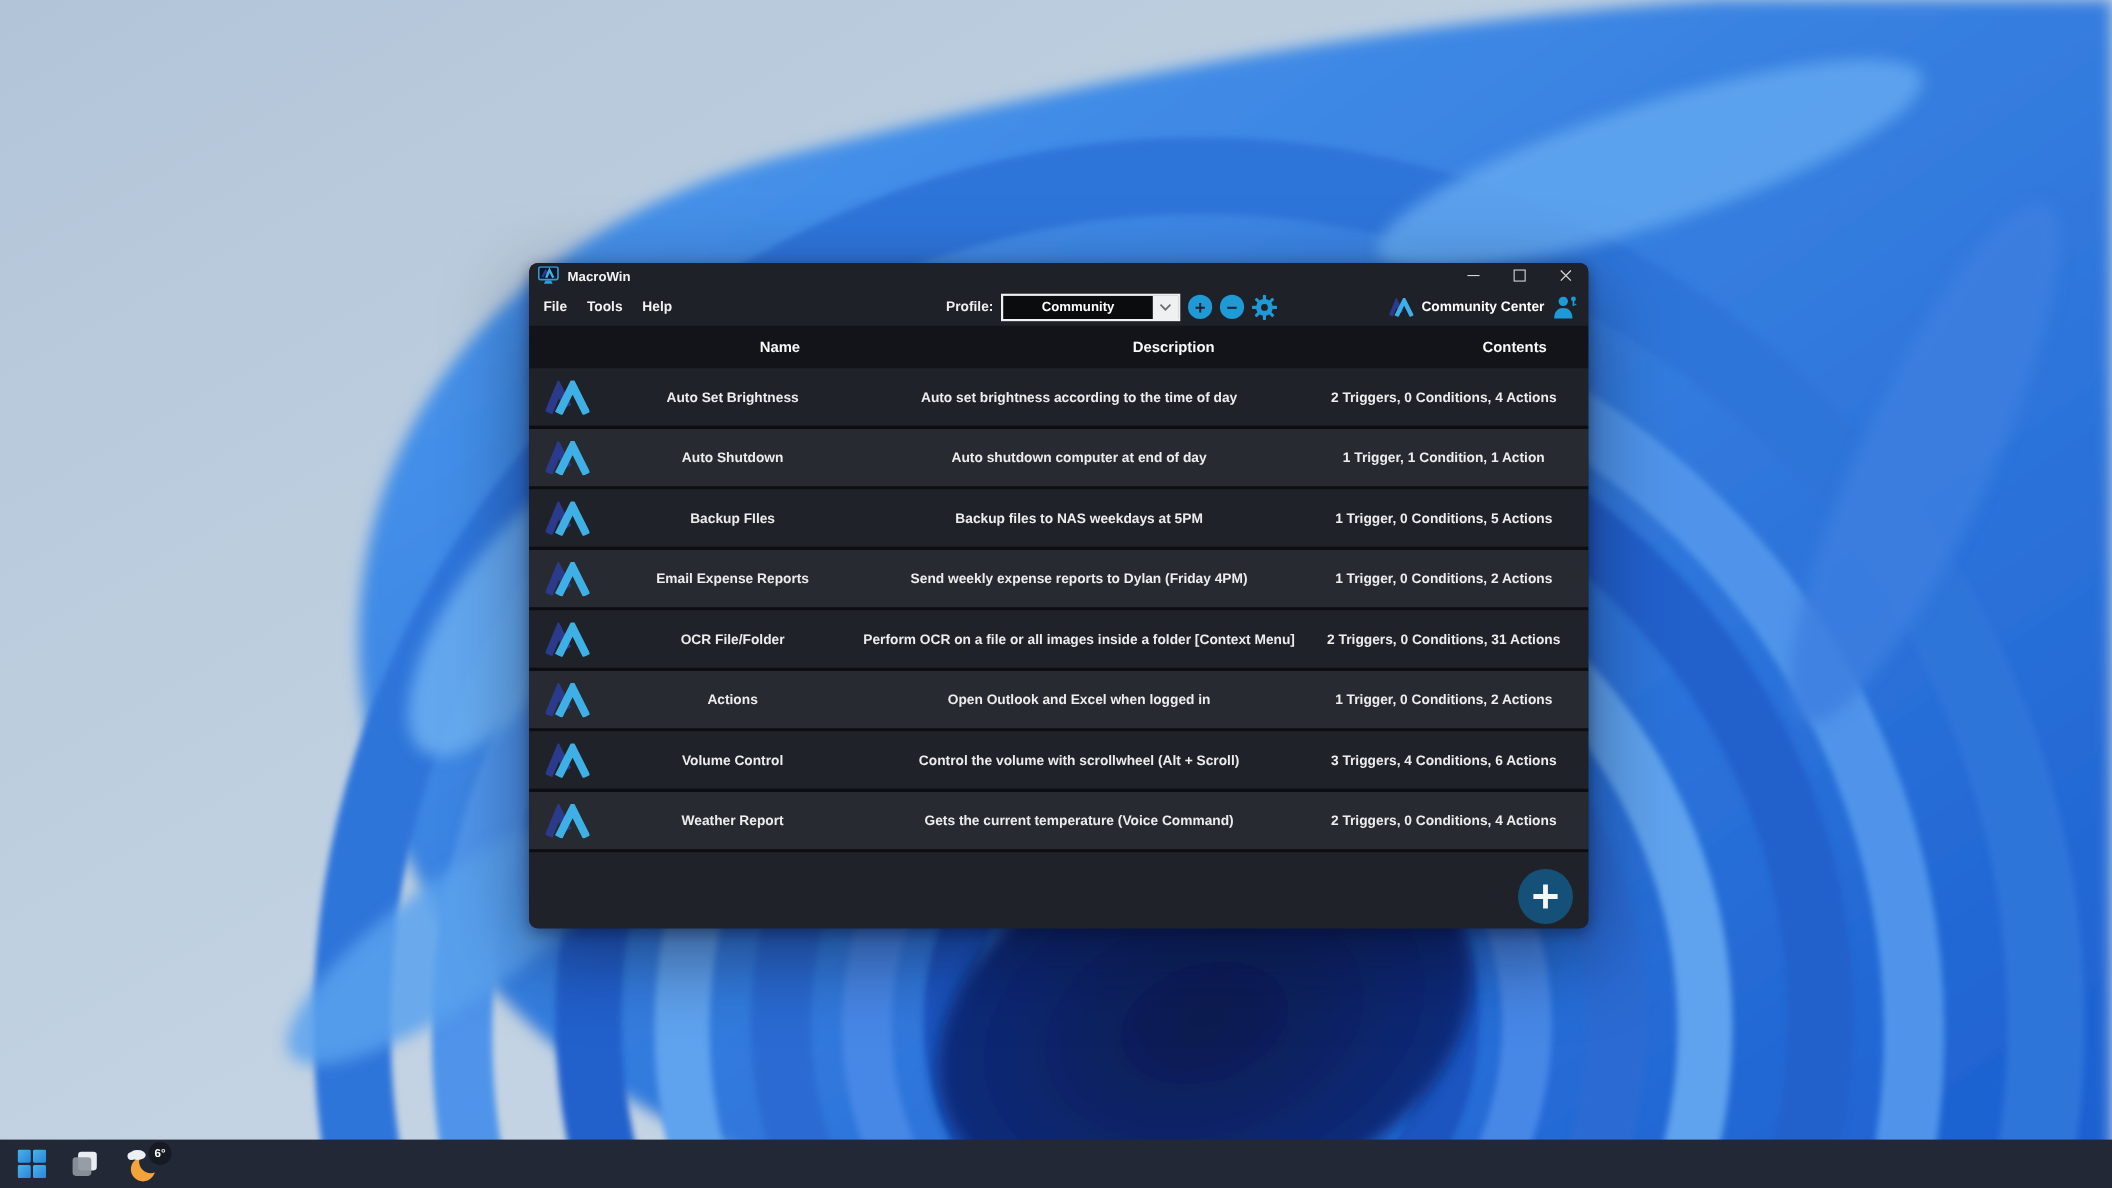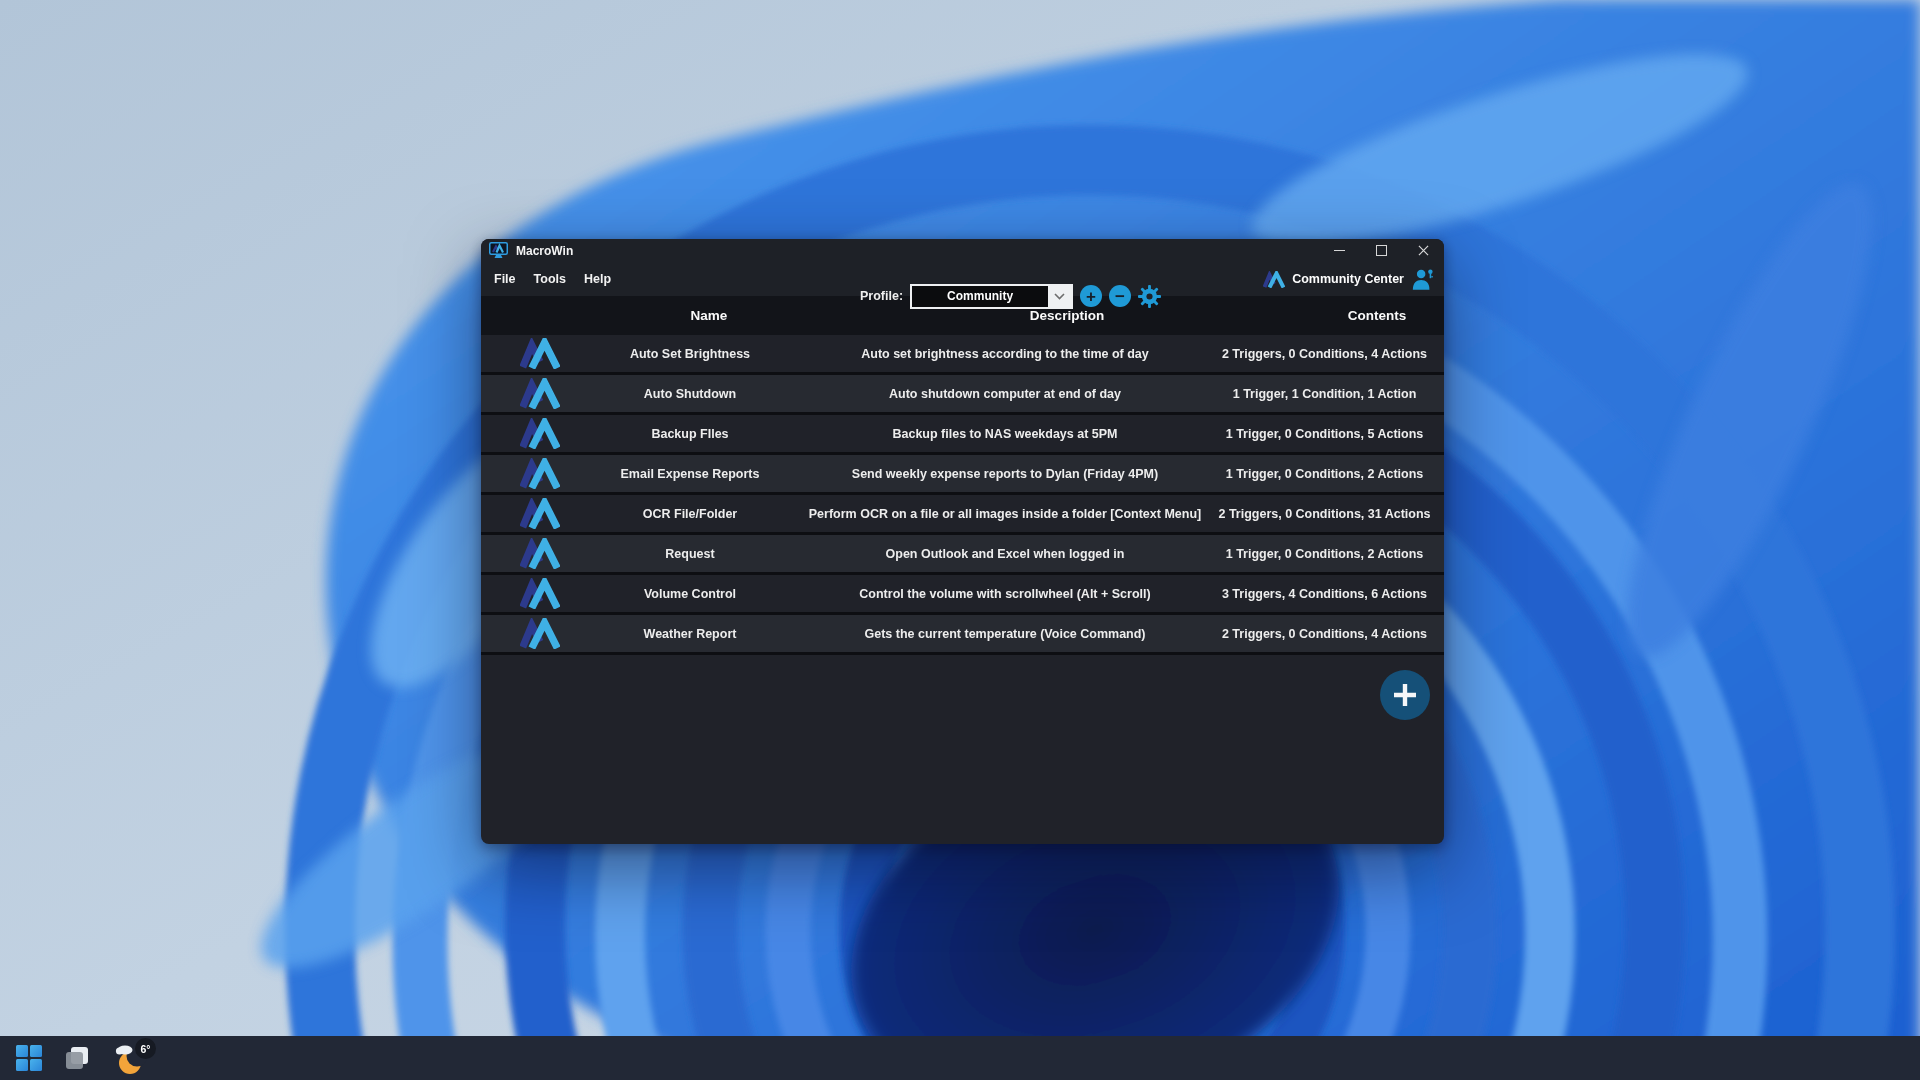--- a/index.html
+++ b/index.html
@@ -30,33 +30,33 @@
   }
   .titlebar{height:23px;background:var(--chrome);display:flex;align-items:center;padding-left:8px;gap:7px;}
   .title-text{font-size:12px;font-weight:700;color:#f4f4f4;}
   .win-controls{margin-left:auto;display:flex;height:100%;}
   .win-btn{width:42px;height:100%;display:flex;align-items:center;justify-content:center;}
   .glyph-min{display:block;width:11px;height:0;border-top:1.4px solid #d6d6d6;}
   .glyph-max{display:block;width:9px;height:9px;border:1.3px solid #d6d6d6;}
 
   .menubar{height:34px;background:var(--chrome);display:flex;align-items:center;padding:0 4px;position:relative;font-size:12.5px;font-weight:700;}
   .menu-item{padding:5px 9px;color:#f2f2f2;}
-  .profile-group{position:absolute;left:379px;top:0;height:100%;display:flex;align-items:center;gap:7px;margin-top:17px;}
+  .profile-group{position:absolute;left:379px;top:0;height:100%;display:flex;align-items:center;gap:7px;}
   .profile-label{font-size:12.5px;font-weight:700;}
   .combo{width:163px;height:25px;display:flex;border:2px solid #eef0f2;background:#0b0c0e;box-sizing:border-box;}
   .combo-value{flex:1;display:flex;align-items:center;justify-content:center;font-size:12px;font-weight:700;color:#fff;}
   .combo-arrow{width:23px;background:#eef0f2;display:flex;align-items:center;justify-content:center;}
   .circle-btn{width:22px;height:22px;border-radius:50%;background:var(--accent);color:#16202b;display:flex;align-items:center;justify-content:center;font-size:17px;font-weight:900;line-height:1;}
   .community{position:absolute;right:9px;top:0;height:100%;display:flex;align-items:center;gap:7px;}
   .community-label{font-size:12.5px;font-weight:700;color:#fdfdfd;}
 
   
   .thead{height:39px;background:var(--header);display:grid;grid-template-columns:70px 230px 400px 1fr;align-items:center;gap:43px;}
   .thead .th{text-align:center;font-size:13.5px;font-weight:700;color:#fafafa;}
-  .rows .row{height:40px;box-sizing:border-box;display:grid;grid-template-columns:70px 230px 400px 1fr;align-items:center;border-bottom:3px solid var(--sep);padding-left:24px;}
+  .rows .row{height:55px;box-sizing:border-box;display:grid;grid-template-columns:70px 230px 400px 1fr;align-items:center;border-bottom:3px solid var(--sep);}
   .rows .row:nth-child(odd){background:var(--row-a);}
   .rows .row:nth-child(even){background:var(--row-b);}
   .cell{text-align:center;font-size:12.5px;font-weight:700;color:#ededed;}
   .icon-cell{display:flex;align-items:center;justify-content:center;}
 
   .footer{position:relative;height:68px;background:var(--row-a);}
   .fab{position:absolute;right:14px;bottom:3px;width:50px;height:50px;border-radius:50%;background:var(--fab);display:flex;align-items:center;justify-content:center;}
 
   
   .taskbar{position:absolute;left:0;right:0;bottom:0;height:44px;background:var(--taskbar);z-index:3;display:flex;align-items:center;padding-left:16px;gap:22px;}
@@ -257,21 +257,21 @@
       <div class="cell">OCR File/Folder</div>
       <div class="cell">Perform OCR on a file or all images inside a folder [Context Menu]</div>
       <div class="cell">2 Triggers, 0 Conditions, 31 Actions</div>
     </div>
     <div class="row">
       <div class="icon-cell">
           <svg width="40" height="31" viewBox="0 0 44 34">
             <use href="#mlogo"></use>
           </svg>
         </div>
-      <div class="cell">Request</div>
+      <div class="cell">Actions</div>
       <div class="cell">Open Outlook and Excel when logged in</div>
       <div class="cell">1 Trigger, 0 Conditions, 2 Actions</div>
     </div>
     <div class="row">
       <div class="icon-cell">
           <svg width="40" height="31" viewBox="0 0 44 34">
             <use href="#mlogo"></use>
           </svg>
         </div>
       <div class="cell">Volume Control</div>

